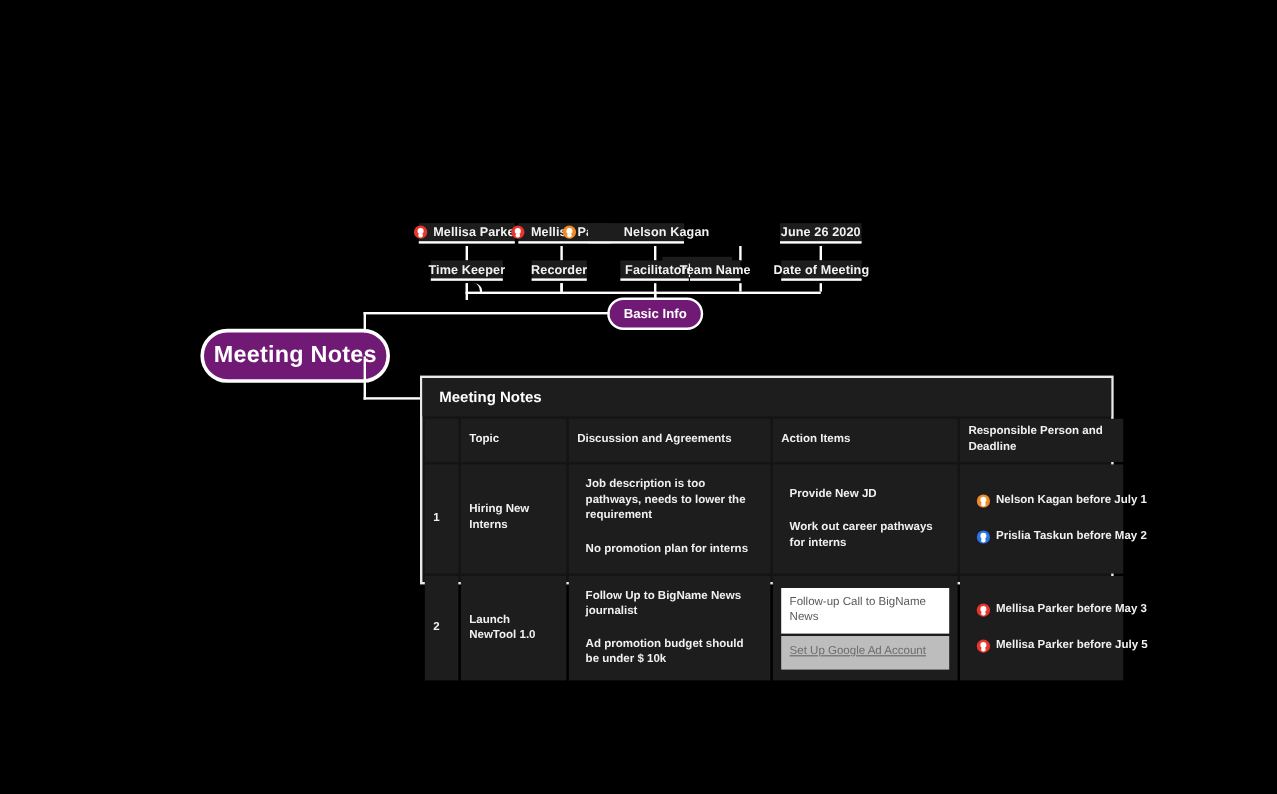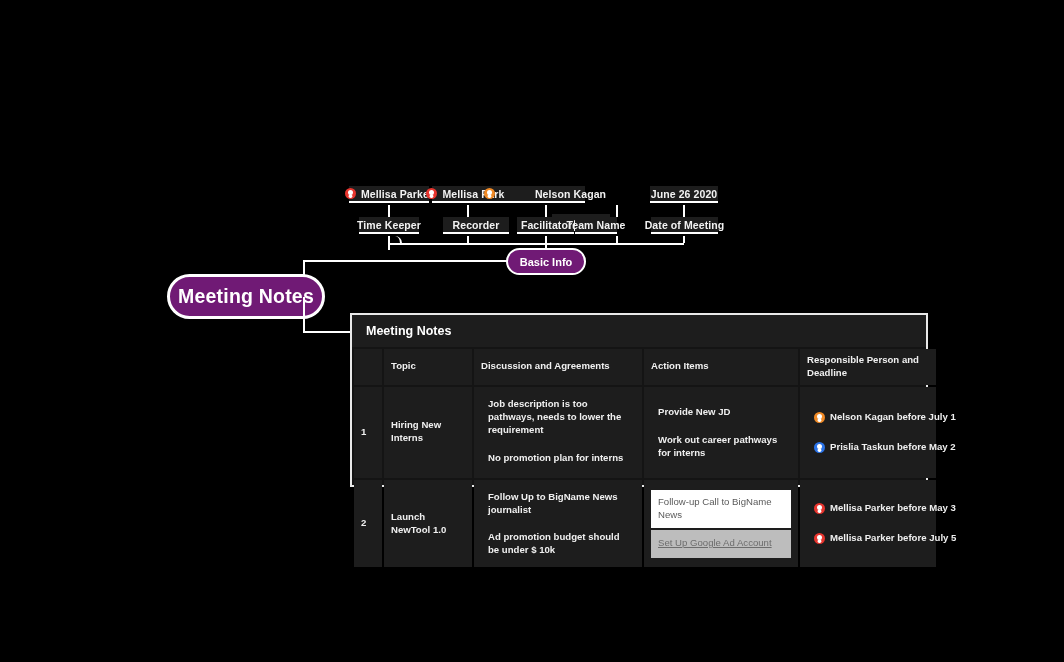--- a/index.html
+++ b/index.html
@@ -170,41 +170,41 @@
 <div id="canvas">
 
   <div class="chip" id="chip-v0" style="left:349px; top:186px; width:80px;">
     <span class="avatar" style="background:#e8352e"></span>
     <span>Mellisa Parker</span>
   </div>
   <div class="chip" id="chip-v1" style="left:432px; top:186px; width:77px;">
     <span class="avatar" style="background:#e8352e"></span>
     <span>Mellisa Parker</span>
   </div>
-  <div class="chip" id="chip-v2" style="left:505px; top:186px; width:80px;gap:40px;">
+  <div class="chip" id="chip-v2" style="left:490px; top:186px; width:80px;gap:40px;">
     <span class="avatar" style="background:#f08a26"></span>
     <span>Nelson Kagan</span>
   </div>
   <div class="chip" id="chip-v3" style="left:552px; top:186px; width:58px;margin-top:28px;">
     <span>Team Knight</span>
   </div>
   <div class="chip" id="chip-v4" style="left:650px; top:186px; width:68px;">
     <span>June 26 2020</span>
   </div>
 
   <div class="ln vln" style="left:388px; top:205px; height:12px;"></div>
   <div class="ln vln" style="left:467px; top:205px; height:12px;"></div>
   <div class="ln vln" style="left:545px; top:205px; height:12px;"></div>
   <div class="ln vln" style="left:616px; top:205px; height:12px;"></div>
   <div class="ln vln" style="left:683px; top:205px; height:12px;"></div>
 
   <div class="chip" id="chip-l0" style="left:359px; top:217px; width:60px;">
     <span>Time Keeper</span>
   </div>
-  <div class="chip" id="chip-l1" style="left:443px; top:217px; width:66px;">
+  <div class="chip" id="chip-l1" style="left:443px; top:217px; width:46px;">
     <span>Recorder</span>
   </div>
   <div class="chip" id="chip-l2" style="left:517px; top:217px; width:57px;padding-left:16px;">
     <span>Facilitators</span>
   </div>
   <div class="chip" id="chip-l3" style="left:575px; top:217px; width:42px;">
     <span>Team Name</span>
   </div>
   <div class="chip" id="chip-l4" style="left:651px; top:217px; width:67px;">
     <span>Date of Meeting</span>

